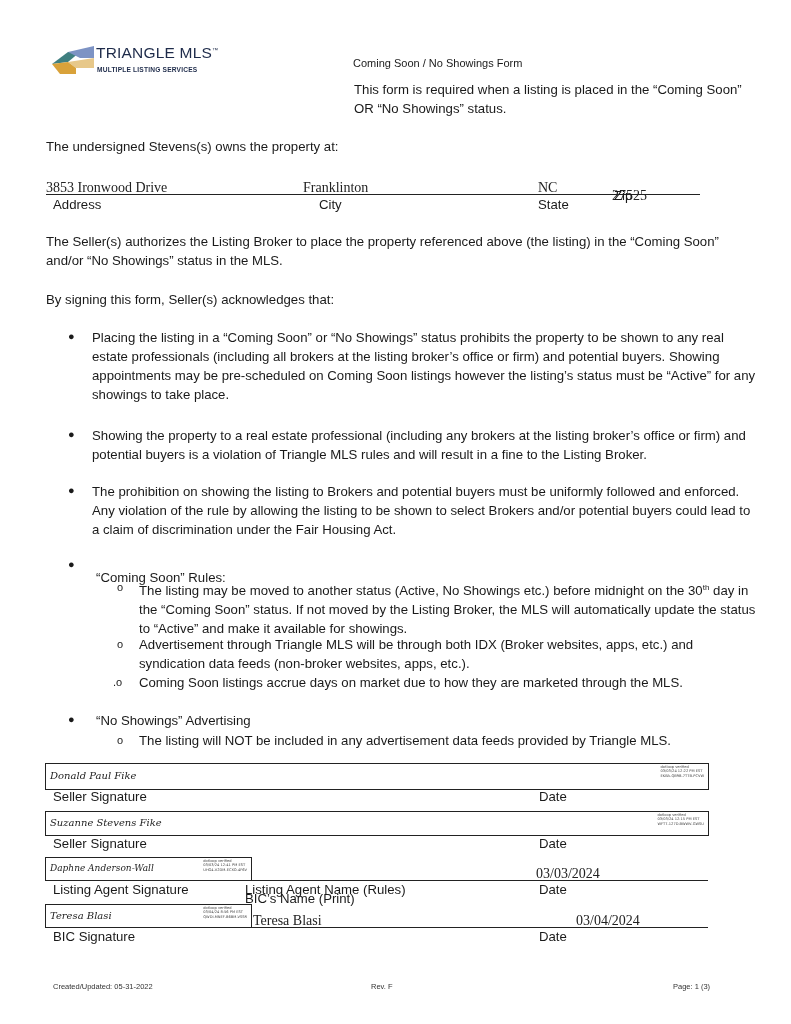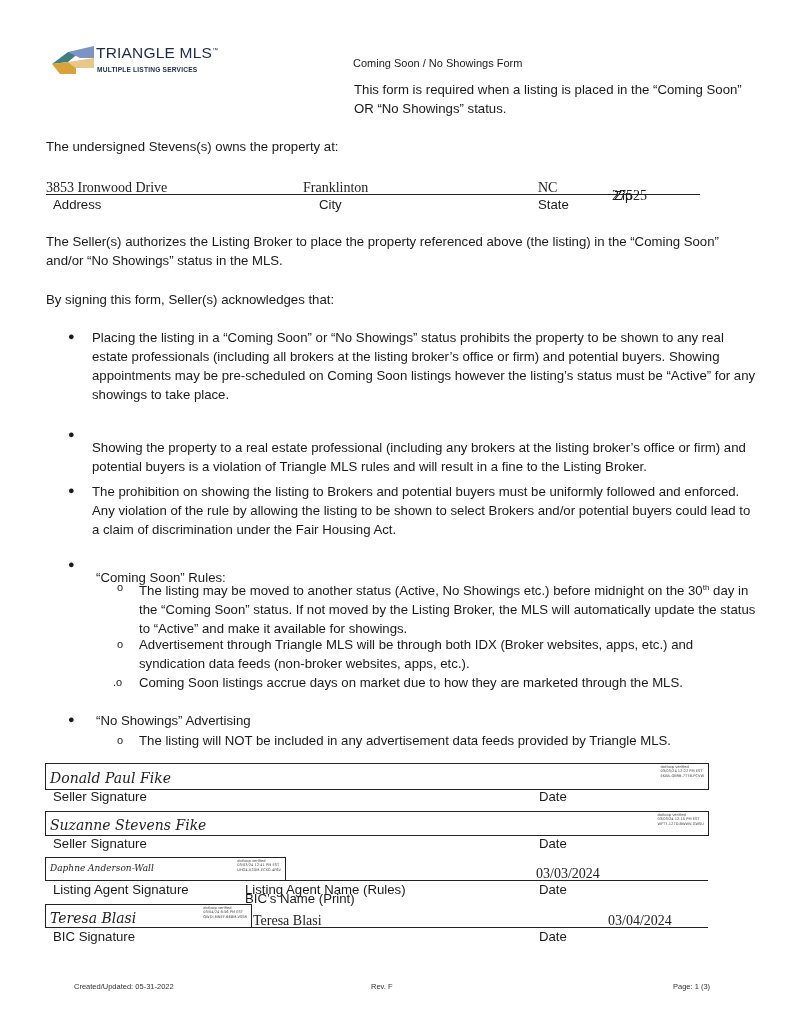--- a/index.html
+++ b/index.html
@@ -10,21 +10,21 @@
   .logo-title{left:96px;top:44px;font-size:15.5px;letter-spacing:0.2px;color:#1e2b4a;}
   .logo-title sup{font-size:6px;}
   .logo-sub{left:97px;top:66px;font-size:6.6px;font-weight:bold;color:#1e2b4a;letter-spacing:0.2px;}
   .form-title{left:353px;top:57px;font-size:11px;color:#1a1a1a;}
   .form-sub{left:354px;top:80px;width:390px;font-size:13.2px;line-height:19px;}
   .line{position:absolute;height:1px;background:#222;}
   .filled{font-family:"Liberation Serif", serif;font-size:14px;color:#222;}
   .bullet{position:absolute;font-size:11px;}
   .circ{position:absolute;font-size:11px;}
   .sigbox{position:absolute;border:1.5px solid #222;background:#fff;}
-  .sig{position:absolute;font-family:"DejaVu Serif", serif;font-style:italic;font-size:14px;color:#222;}
+  .sig{position:absolute;font-family:"DejaVu Serif", serif;font-style:italic;font-size:10px;color:#222;}
   .stamp{position:absolute;font-size:3.6px;line-height:4.3px;color:#444;font-family:"DejaVu Sans", sans-serif;}
   .footer{font-size:7.5px;color:#333;}
 </style>
 </head>
 <body>
 
 <div>
   <svg class="abs" style="left:50px;top:44px;" width="46" height="32">
     <polygon points="2,20 18,8 30,8 18,18" fill="#3f7f80"></polygon>
     <polygon points="18,8 44,2 44,14 30,14" fill="#7d93c4"></polygon>
@@ -51,21 +51,21 @@
 <div class="abs txt" style="left:538px;top:195px;">State</div>
 <div class="abs txt" style="left:614px;top:186px;">Zip</div>
 
 <div class="abs txt" style="left:46px;top:232px;width:700px;">The Seller(s) authorizes the Listing Broker to place the property referenced above (the listing) in the “Coming Soon” and/or “No Showings” status in the MLS.</div>
 <div class="abs txt" style="left:46px;top:290px;">By signing this form, Seller(s) acknowledges that:</div>
 
 <span class="bullet" style="left:68px;top:330px;">●</span>
 <div class="abs txt" style="left:92px;top:328px;width:665px;">Placing the listing in a “Coming Soon” or “No Showings” status prohibits the property to be shown to any real estate professionals (including all brokers at the listing broker’s office or firm) and potential buyers. Showing appointments may be pre-scheduled on Coming Soon listings however the listing’s status must be “Active” for any showings to take place.</div>
 
 <span class="bullet" style="left:68px;top:428px;">●</span>
-<div class="abs txt" style="left:92px;top:426px;width:665px;margin-top:12px;">Showing the property to a real estate professional (including any brokers at the listing broker’s office or firm) and potential buyers is a violation of Triangle MLS rules and will result in a fine to the Listing Broker.</div>
+<div class="abs txt" style="left:92px;top:426px;width:665px;">Showing the property to a real estate professional (including any brokers at the listing broker’s office or firm) and potential buyers is a violation of Triangle MLS rules and will result in a fine to the Listing Broker.</div>
 
 <span class="bullet" style="left:68px;top:484px;">●</span>
 <div class="abs txt" style="left:92px;top:482px;width:665px;">The prohibition on showing the listing to Brokers and potential buyers must be uniformly followed and enforced. Any violation of the rule by allowing the listing to be shown to select Brokers and/or potential buyers could lead to a claim of discrimination under the Fair Housing Act.</div>
 
 <span class="bullet" style="left:68px;top:558px;">●</span>
 <div class="abs txt" style="left:96px;top:556px;margin-top:12px;">“Coming Soon” Rules:</div>
 
 <span class="circ" style="left:117px;top:581px;">o</span>
 <div class="abs txt" style="left:139px;top:578px;width:620px;">
   <span>The listing may be moved to another status (Active, No Showings etc.) before midnight on the 30</span><sup style="font-size:8px;">th</sup>
@@ -98,21 +98,21 @@
   <span class="sig" style="left:4px;top:5px;">Suzanne Stevens Fike</span>
   <div class="stamp" style="right:4px;top:1px;">
     <div>dotloop verified</div>
     <div>03/03/24 12:15 PM EST</div>
     <div>WFT7-127D-BWWV-GWSU</div>
   </div>
 </div>
 <div class="abs txt" style="left:53px;top:834px;">Seller Signature</div>
 <div class="abs txt" style="left:539px;top:834px;">Date</div>
 
-<div class="sigbox" style="left:45px;top:857px;width:205px;height:22px;padding-left:34px;">
+<div class="sigbox" style="left:45px;top:857px;width:205px;height:22px;">
   <span class="sig" style="left:4px;top:5px;font-size:9px;">Daphne Anderson-Wall</span>
   <div class="stamp" style="right:4px;top:1px;">
     <div>dotloop verified</div>
     <div>03/03/24 12:41 PM EST</div>
     <div>UHG4-V2DM-ECXO-4F6V</div>
   </div>
 </div>
 <div class="abs filled" style="left:536px;top:866px;">03/03/2024</div>
 <div class="line" style="left:250px;top:880px;width:458px;"></div>
 <div class="abs txt" style="left:53px;top:880px;">Listing Agent Signature</div>
@@ -121,21 +121,21 @@
 
 <div class="sigbox" style="left:45px;top:904px;width:205px;height:22px;">
   <span class="sig" style="left:4px;top:5px;">Teresa Blasi</span>
   <div class="stamp" style="right:4px;top:1px;">
     <div>dotloop verified</div>
     <div>03/04/24 8:56 PM EST</div>
     <div>QWDI-MNEF-B6BM-VSSR</div>
   </div>
 </div>
 <div class="abs filled" style="left:253px;top:913px;">Teresa Blasi</div>
-<div class="abs filled" style="left:568px;top:913px;padding-left:40px;">03/04/2024</div>
+<div class="abs filled" style="left:536px;top:913px;padding-left:40px;">03/04/2024</div>
 <div class="line" style="left:250px;top:927px;width:458px;"></div>
 <div class="abs txt" style="left:53px;top:927px;">BIC Signature</div>
 <div class="abs txt" style="left:245px;top:889px;">BIC’s Name (Print)</div>
 <div class="abs txt" style="left:539px;top:927px;">Date</div>
 
-<div class="abs footer" style="left:53px;top:982px;margin-left:21px;">Created/Updated: 05-31-2022</div>
+<div class="abs footer" style="left:53px;top:982px;">Created/Updated: 05-31-2022</div>
 <div class="abs footer" style="left:371px;top:982px;">Rev. F</div>
 <div class="abs footer" style="left:673px;top:982px;">Page: 1 (3)</div>
 
 </body></html>

